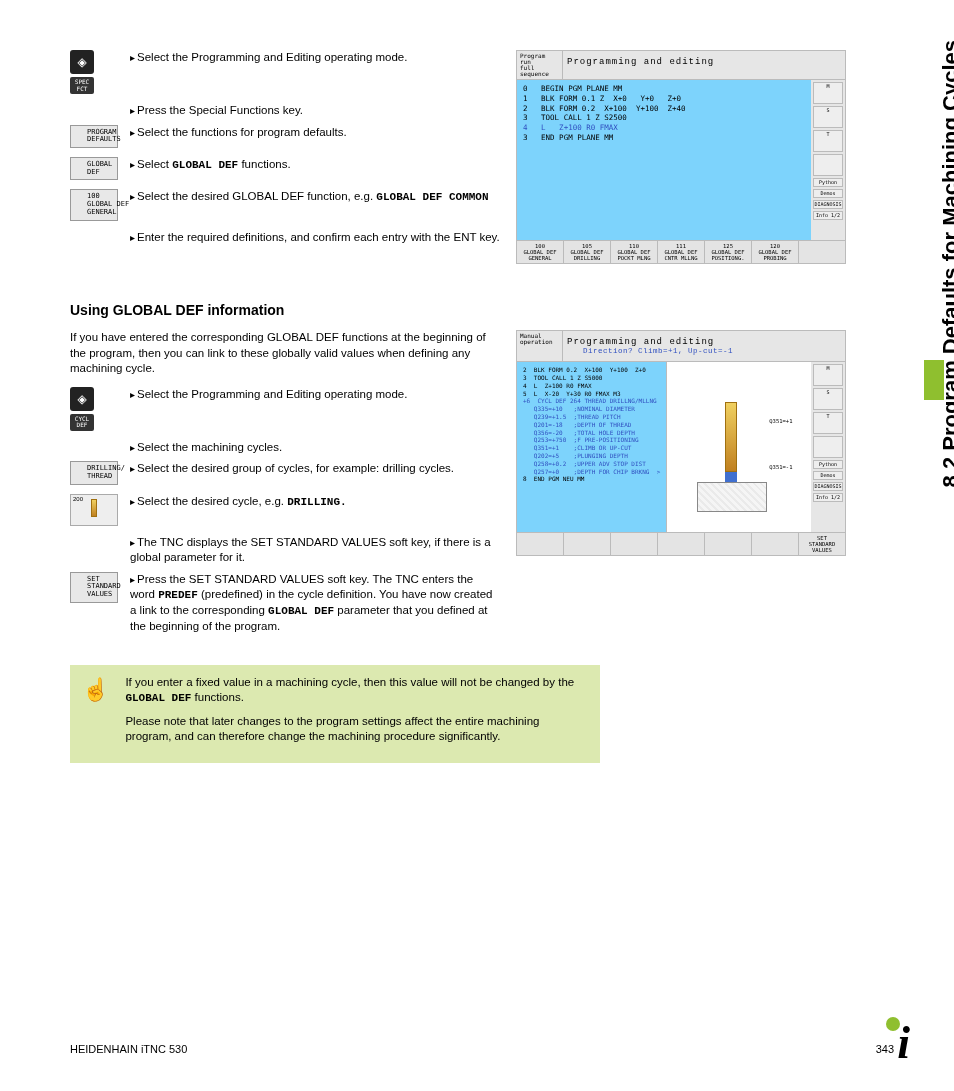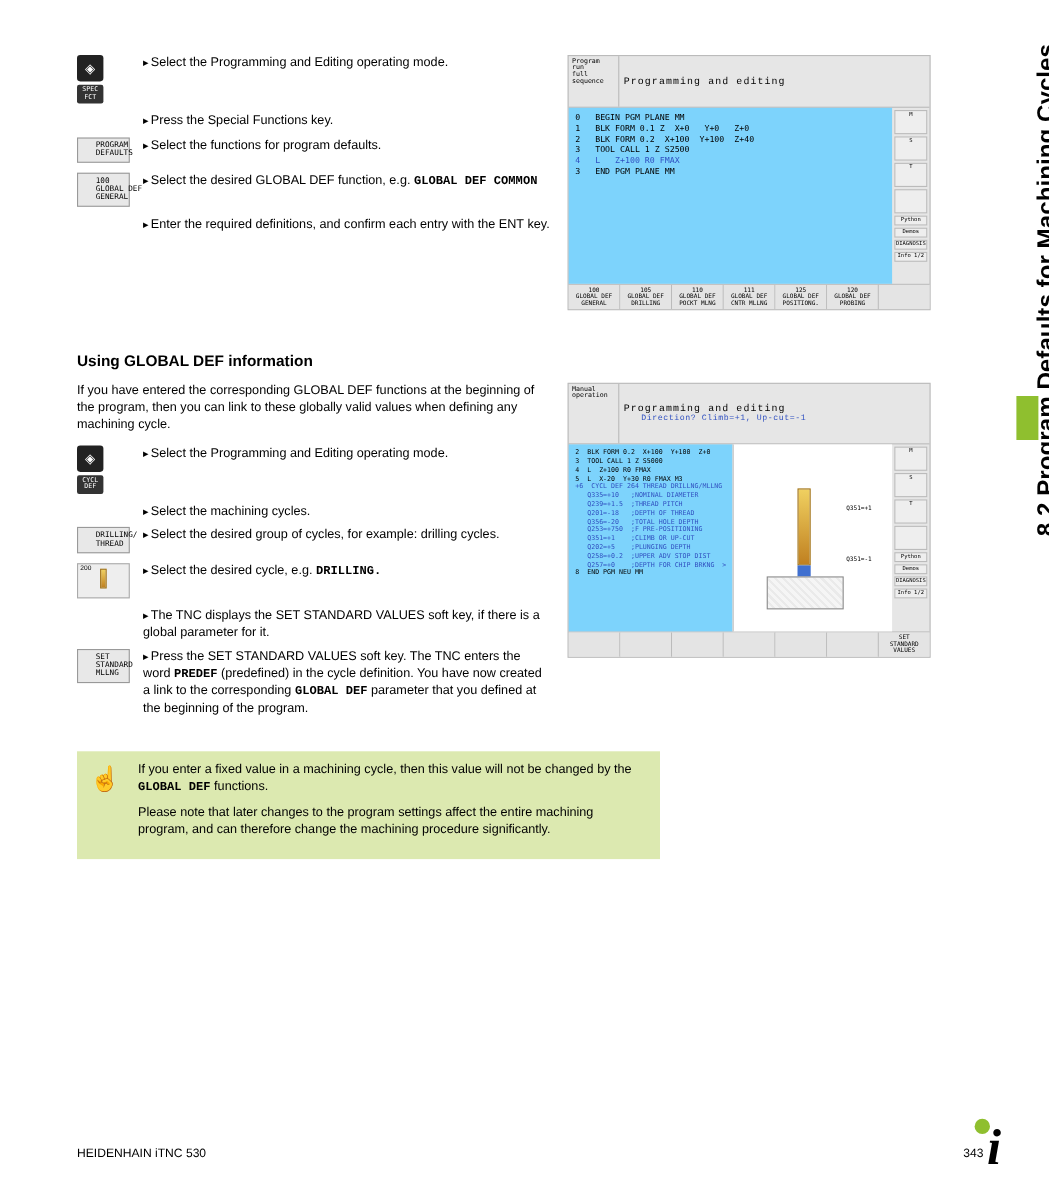--- a/index.html
+++ b/index.html
@@ -128,21 +128,21 @@
   }
   .shot-hdr-left {
     width: 46px;
     padding: 2px 3px;
     border-right: 1px solid #bbb;
     font-size: 6px;
     line-height: 1;
   }
   .shot-hdr-right {
     flex: 1;
-    padding: 18px 4px;
+    padding: 6px 4px;
     font-family: "Courier New", monospace;
     font-size: 9px;
     letter-spacing: 1px;
   }
   .shot-hdr-right .prompt {
     color: #3050c0;
     font-size: 7.5px;
     letter-spacing: 0.5px;
     display: block;
     margin-left: 16px;
@@ -322,20 +322,27 @@
     </div>
 
     <div class="step-row">
       <div class="step-icon-col">
         <div class="softkey" style="white-space:pre">PROGRAM
 DEFAULTS</div>
       </div>
       <div class="step-text">Select the functions for program defaults.</div>
     </div>
 
+    <div class="step-row">
+      <div class="step-icon-col">
+        <div class="softkey" style="white-space:pre">GLOBAL
+DEF</div>
+      </div>
+      <div class="step-text"><span>Select </span><span class="mono">GLOBAL DEF</span><span> functions.</span></div>
+    </div>
 
     <div class="step-row">
       <div class="step-icon-col">
         <div class="softkey" style="white-space:pre">100
 GLOBAL DEF
 GENERAL</div>
       </div>
       <div class="step-text"><span>Select the desired GLOBAL DEF function, e.g. </span><span class="mono">GLOBAL DEF COMMON</span></div>
     </div>
 
@@ -438,21 +445,21 @@
 
     <div class="step-row">
       <div class="step-icon-col"></div>
       <div class="step-text">The TNC displays the SET STANDARD VALUES soft key, if there is a global parameter for it.</div>
     </div>
 
     <div class="step-row">
       <div class="step-icon-col">
         <div class="softkey" style="white-space:pre">SET
 STANDARD
-MLLNG</div>
+VALUES</div>
       </div>
       <div class="step-text"><span>Press the SET STANDARD VALUES soft key. The TNC enters the word </span><span class="mono">PREDEF</span><span> (predefined) in the cycle definition. You have now created a link to the corresponding </span><span class="mono">GLOBAL DEF</span><span> parameter that you defined at the beginning of the program.</span></div>
     </div>
   </div>
 
   <div class="right-col">
 
     <div class="screenshot screenshot2">
       <div class="shot-hdr">
         <div class="shot-hdr-left" style="white-space:pre-line">Manual

